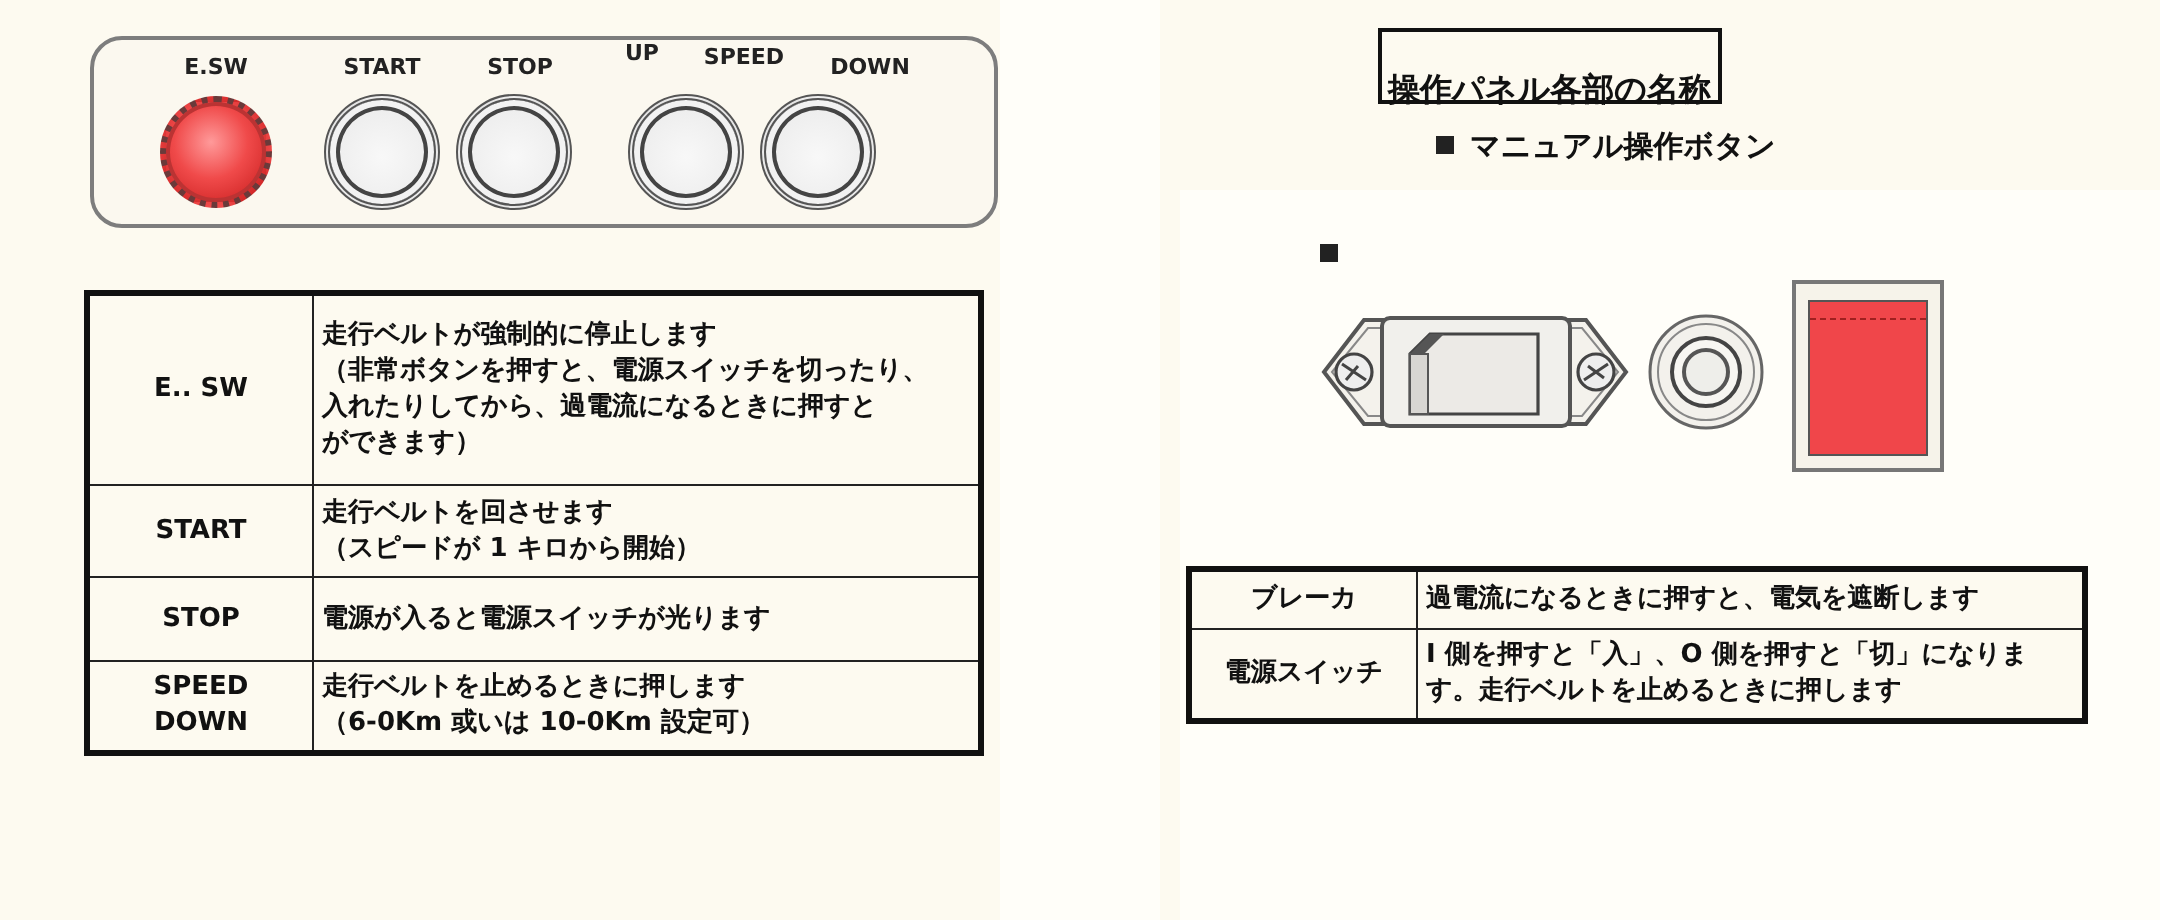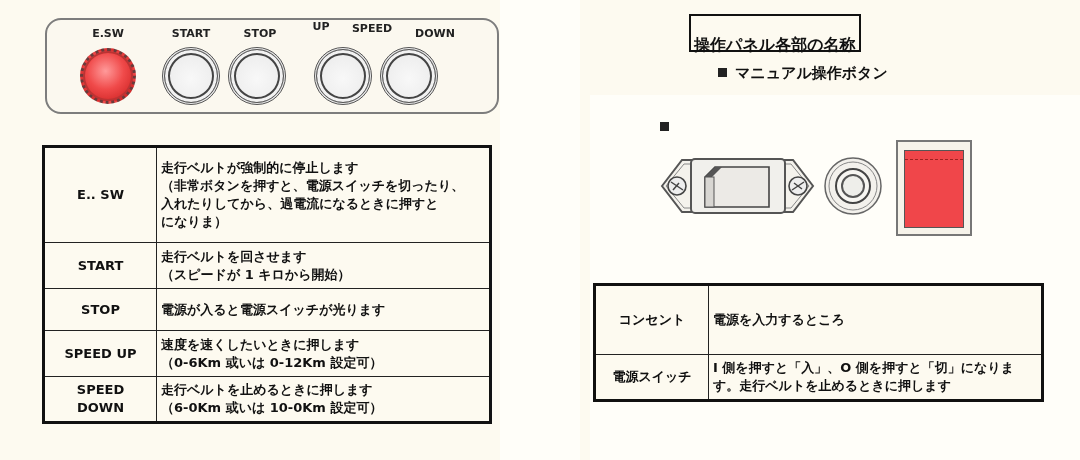--- a/index.html
+++ b/index.html
@@ -115,41 +115,34 @@
 <div class="abs btn" style="left:380px;top:47px;"></div>
 
 <table class="abs tbl-left">
   <tbody>
       <tr style="height:96px;">
     <td class="k">E.. SW</td>
     <td class="v">
       <div>走行ベルトが強制的に停止します</div>
       <div>（非常ボタンを押すと、電源スイッチを切ったり、</div>
       <div>入れたりしてから、過電流になるときに押すと</div>
-      <div>になりま）</div>
+      <div>ができます）</div>
     </td>
   </tr>
   <tr style="height:46px;">
     <td class="k">START</td>
     <td class="v">
       <div>走行ベルトを回させます</div>
       <div>（スピードが 1 キロから開始）</div>
     </td>
   </tr>
   <tr style="height:42px;">
     <td class="k">STOP</td>
     <td class="v">
       <div>電源が入ると電源スイッチが光ります</div>
-    </td>
-  </tr>
-  <tr style="height:46px;">
-    <td class="k">SPEED UP</td>
-    <td class="v">
-      <div>速度を速くしたいときに押します</div>
-      <div>（0-6Km 或いは 0-12Km 設定可）</div>
     </td>
   </tr>
   <tr style="height:46px;">
     <td class="k">
       <div>SPEED</div>
       <div>DOWN</div>
     </td>
     <td class="v">
       <div>走行ベルトを止めるときに押します</div>
       <div>（6-0Km 或いは 10-0Km 設定可）</div>
@@ -187,24 +180,24 @@
   <circle cx="30" cy="31" r="17" fill="#f7f6f2" stroke="#444" stroke-width="2"></circle>
   <circle cx="30" cy="31" r="11" fill="#eeeeea" stroke="#555" stroke-width="2"></circle>
 </svg>
 
 <div class="abs rocker-frame">
   <div class="rocker"></div>
 </div>
 
 <table class="abs tbl-right">
   <tbody>
-      <tr style="height:70px;">
-    <td class="k">コンセント</td>
-    <td class="v">
-      <div>電源を入力するところ</div>
+  <tr style="height:30px;">
+    <td class="k">ブレーカ</td>
+    <td class="v">
+      <div>過電流になるときに押すと、電気を遮断します</div>
     </td>
   </tr>
   <tr style="height:46px;">
     <td class="k">電源スイッチ</td>
     <td class="v">
       <div>I 側を押すと「入」、O 側を押すと「切」になりま</div>
       <div>す。走行ベルトを止めるときに押します</div>
     </td>
   </tr>
 </tbody>

